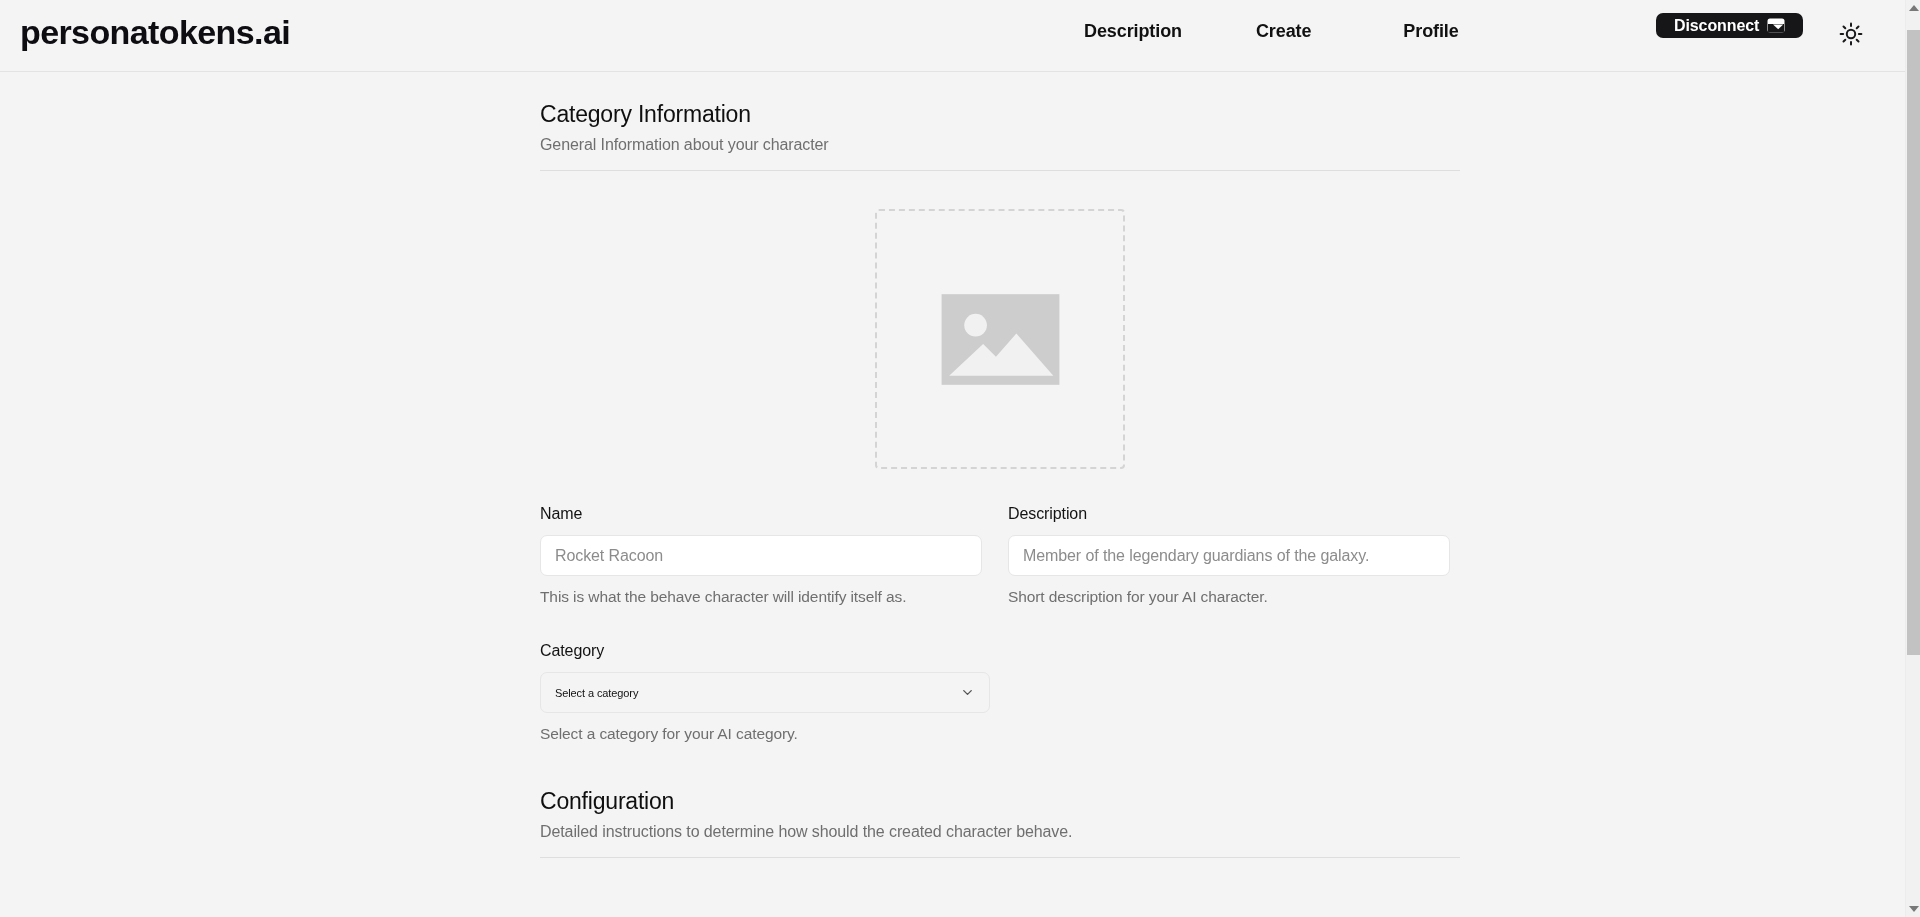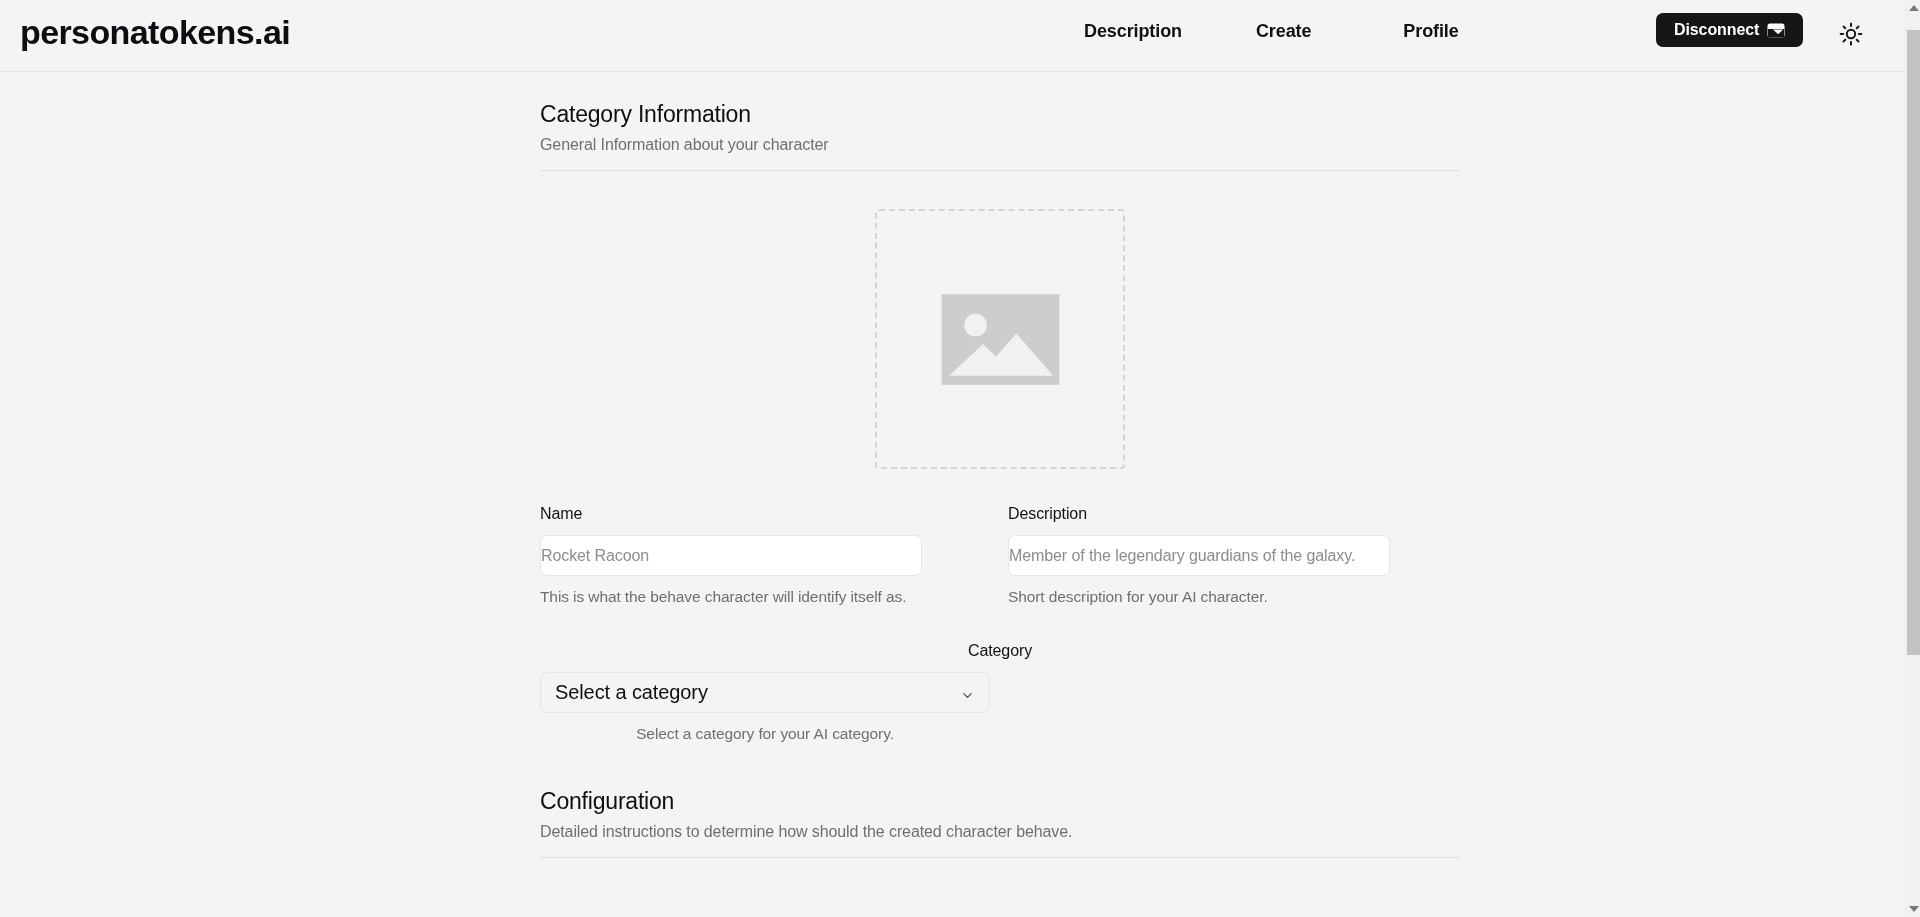--- a/index.html
+++ b/index.html
@@ -58,21 +58,21 @@
     cursor: pointer;
     white-space: nowrap;
   }
   .nav-link.marketplace { margin-right: 74px; }
   .nav-link.create { margin-right: 92px; }
 
   .disconnect-btn {
     position: absolute;
     left: 1656px;
     top: 13px;
-    height: 34px;
+    height: 25px;
     background: #161618;
     color: #ffffff;
     border: none;
     border-radius: 7px;
     font-family: "Liberation Sans", sans-serif;
     font-size: 16px;
     font-weight: 700;
     display: flex;
     align-items: center;
     gap: 8px;
@@ -173,57 +173,57 @@
   }
   .field-label {
     font-size: 16px;
     font-weight: 400;
     color: #121212;
     letter-spacing: -0.1px;
     display: block;
     margin-bottom: 12px;
   }
   .text-input {
-    width: 382px;
+    width: 442px;
     height: 41px;
     background: #ffffff;
     border: 1px solid #e6e6e6;
     border-radius: 7px;
-    padding: 0 0;
+    padding: 0 14px;
     font-family: "Liberation Sans", sans-serif;
     font-size: 16px;
     color: #111111;
     letter-spacing: -0.1px;
     outline: none;
   }
   .text-input::placeholder { color: #8c8c8c; opacity: 1; }
 
   .field-help {
     font-size: 15.5px;
     color: #6f6f6f;
     margin-top: 11px;
     line-height: 1.35;
     letter-spacing: -0.1px;
     width: 450px;
   }
 
-  .category-block { margin-top: 34px; text-align: center; }
+  .category-block { margin-top: 34px; }
 
   .select-control {
     width: 450px;
     height: 41px;
     background: transparent;
     border: 1px solid #e6e6e6;
     border-radius: 7px;
     padding: 0 14px;
     display: flex;
     align-items: center;
     justify-content: space-between;
     cursor: pointer;
-    font-size: 20px;
+    font-size: 11px;
     color: #111111;
     letter-spacing: -0.1px;
   }
   .chevron {
     width: 15px;
     height: 15px;
     flex: 0 0 auto;
     color: #555555;
   }
 

